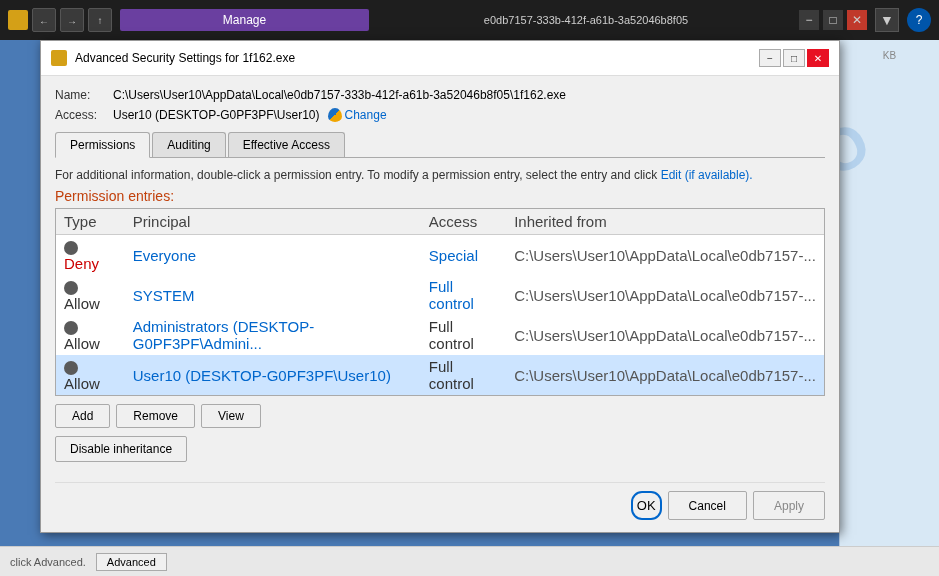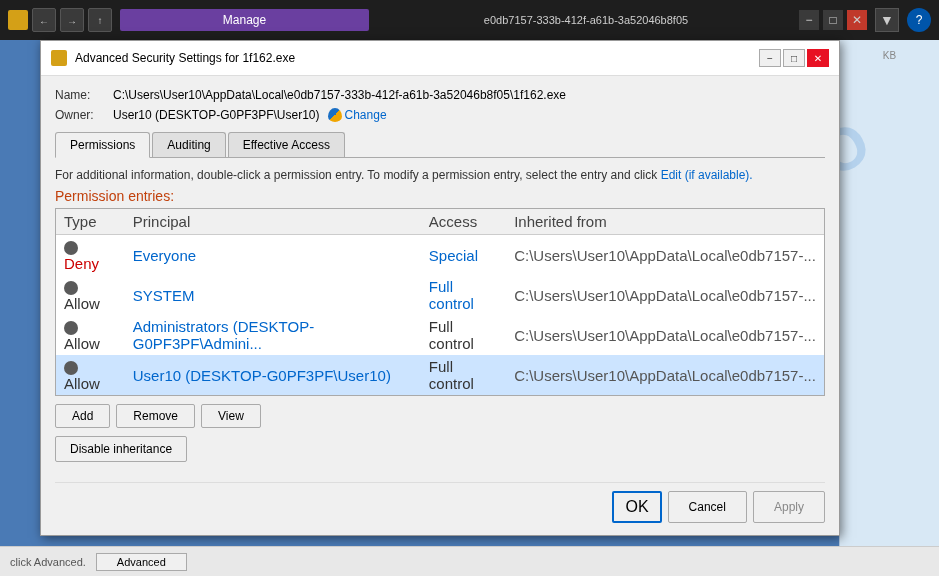--- a/index.html
+++ b/index.html
@@ -248,26 +248,26 @@
 
     
     .bottom-btns {
       display: flex;
       justify-content: flex-end;
       gap: 6px;
       padding-top: 8px;
       border-top: 1px solid #ddd;
     }
     .btn-ok {
-      padding: 5px 11px;
+      padding: 5px 4px;
       border: 2px solid #0066cc;
       background: #f0f0f0;
       cursor: pointer;
-      font-size: 16px;
-      border-radius: 2px;
+      font-size: 13px;
+      border-radius: 11px;
     }
     .btn-cancel {
       padding: 1px 20px;
       border: 1px solid #aaa;
       background: #f0f0f0;
       cursor: pointer;
       font-size: 12px;
       border-radius: 2px;
     }
     .btn-apply {
@@ -315,21 +315,21 @@
       background: #e8e8e8;
       border-top: 1px solid #ccc;
       display: flex;
       align-items: center;
       padding: 0 10px;
       font-size: 11px;
       color: #555;
       gap: 10px;
     }
     .bottom-bar-btn {
-      padding: 2px 20px;
+      padding: 2px 10px;
       border: 1px solid #aaa;
       background: #f0f0f0;
       cursor: pointer;
       font-size: 11px;
     }
   </style>
 </head>
 <body>
 
 <div class="taskbar">
@@ -367,21 +367,21 @@
   </div>
 
   <div class="dialog-body">
     
     <div class="field-row">
       <span class="field-label">Name:</span>
       <span class="field-value">C:\Users\User10\AppData\Local\e0db7157-333b-412f-a61b-3a52046b8f05\1f162.exe</span>
     </div>
     
     <div class="field-row">
-      <span class="field-label">Owner:</span>
+      <span class="field-label">Access:</span>
       <div class="owner-row">
         <span class="field-value">User10 (DESKTOP-G0PF3PF\User10)</span>
         <a class="change-link">
           <span class="shield-icon"></span>
           <span>Change</span>
         </a>
       </div>
     </div>
 
     

